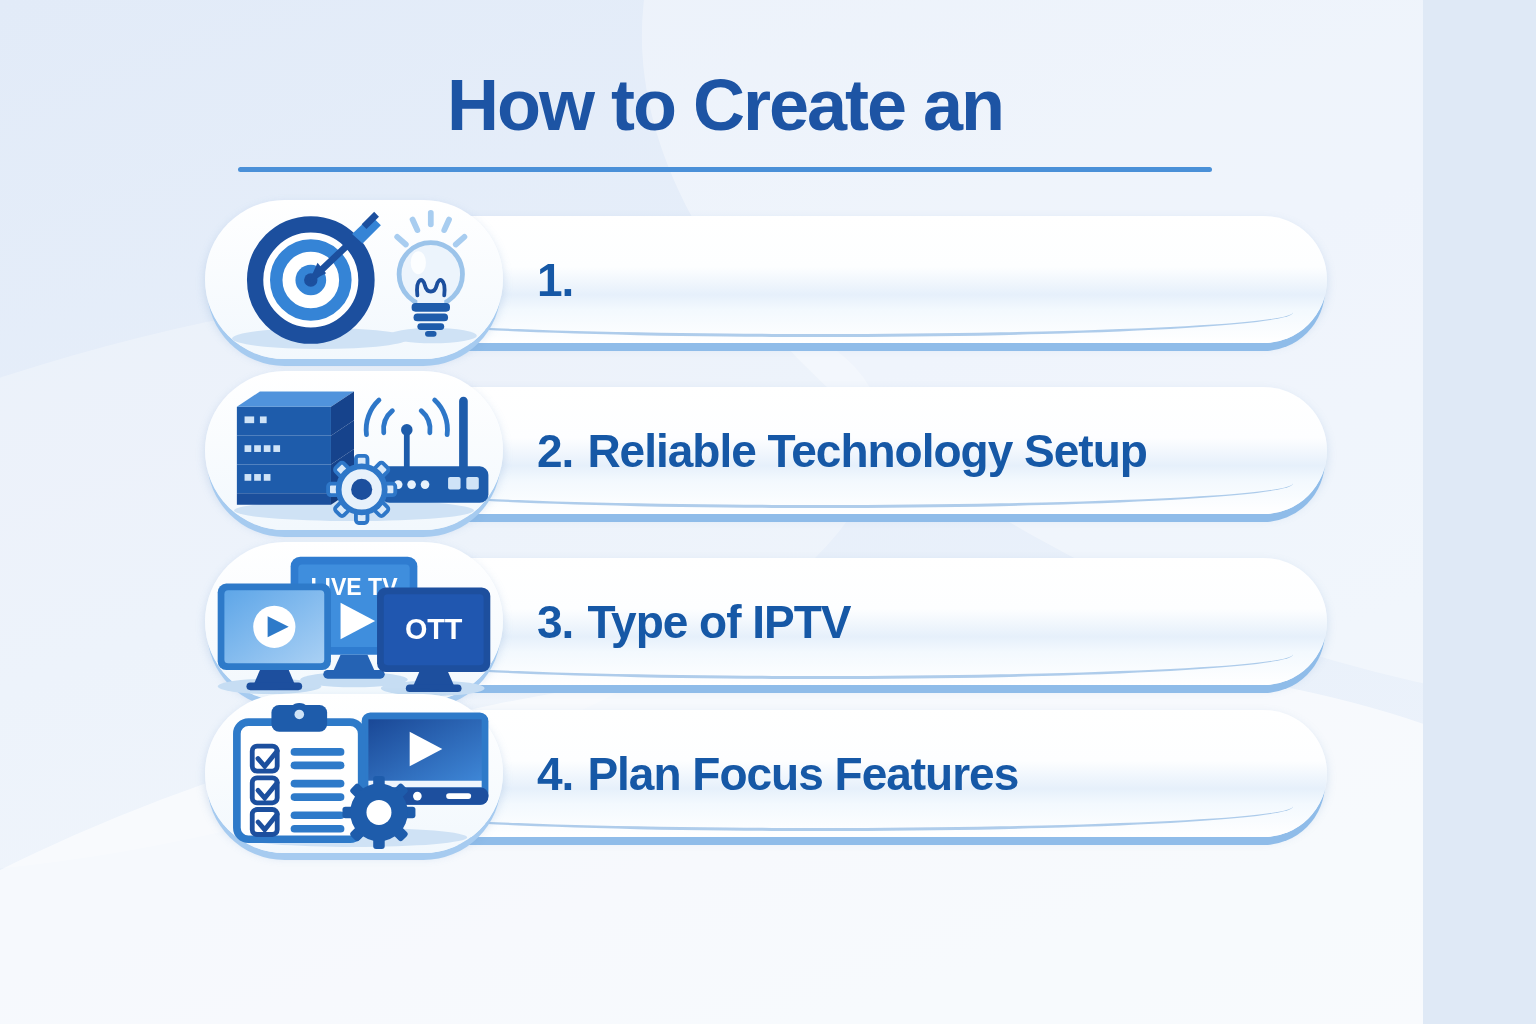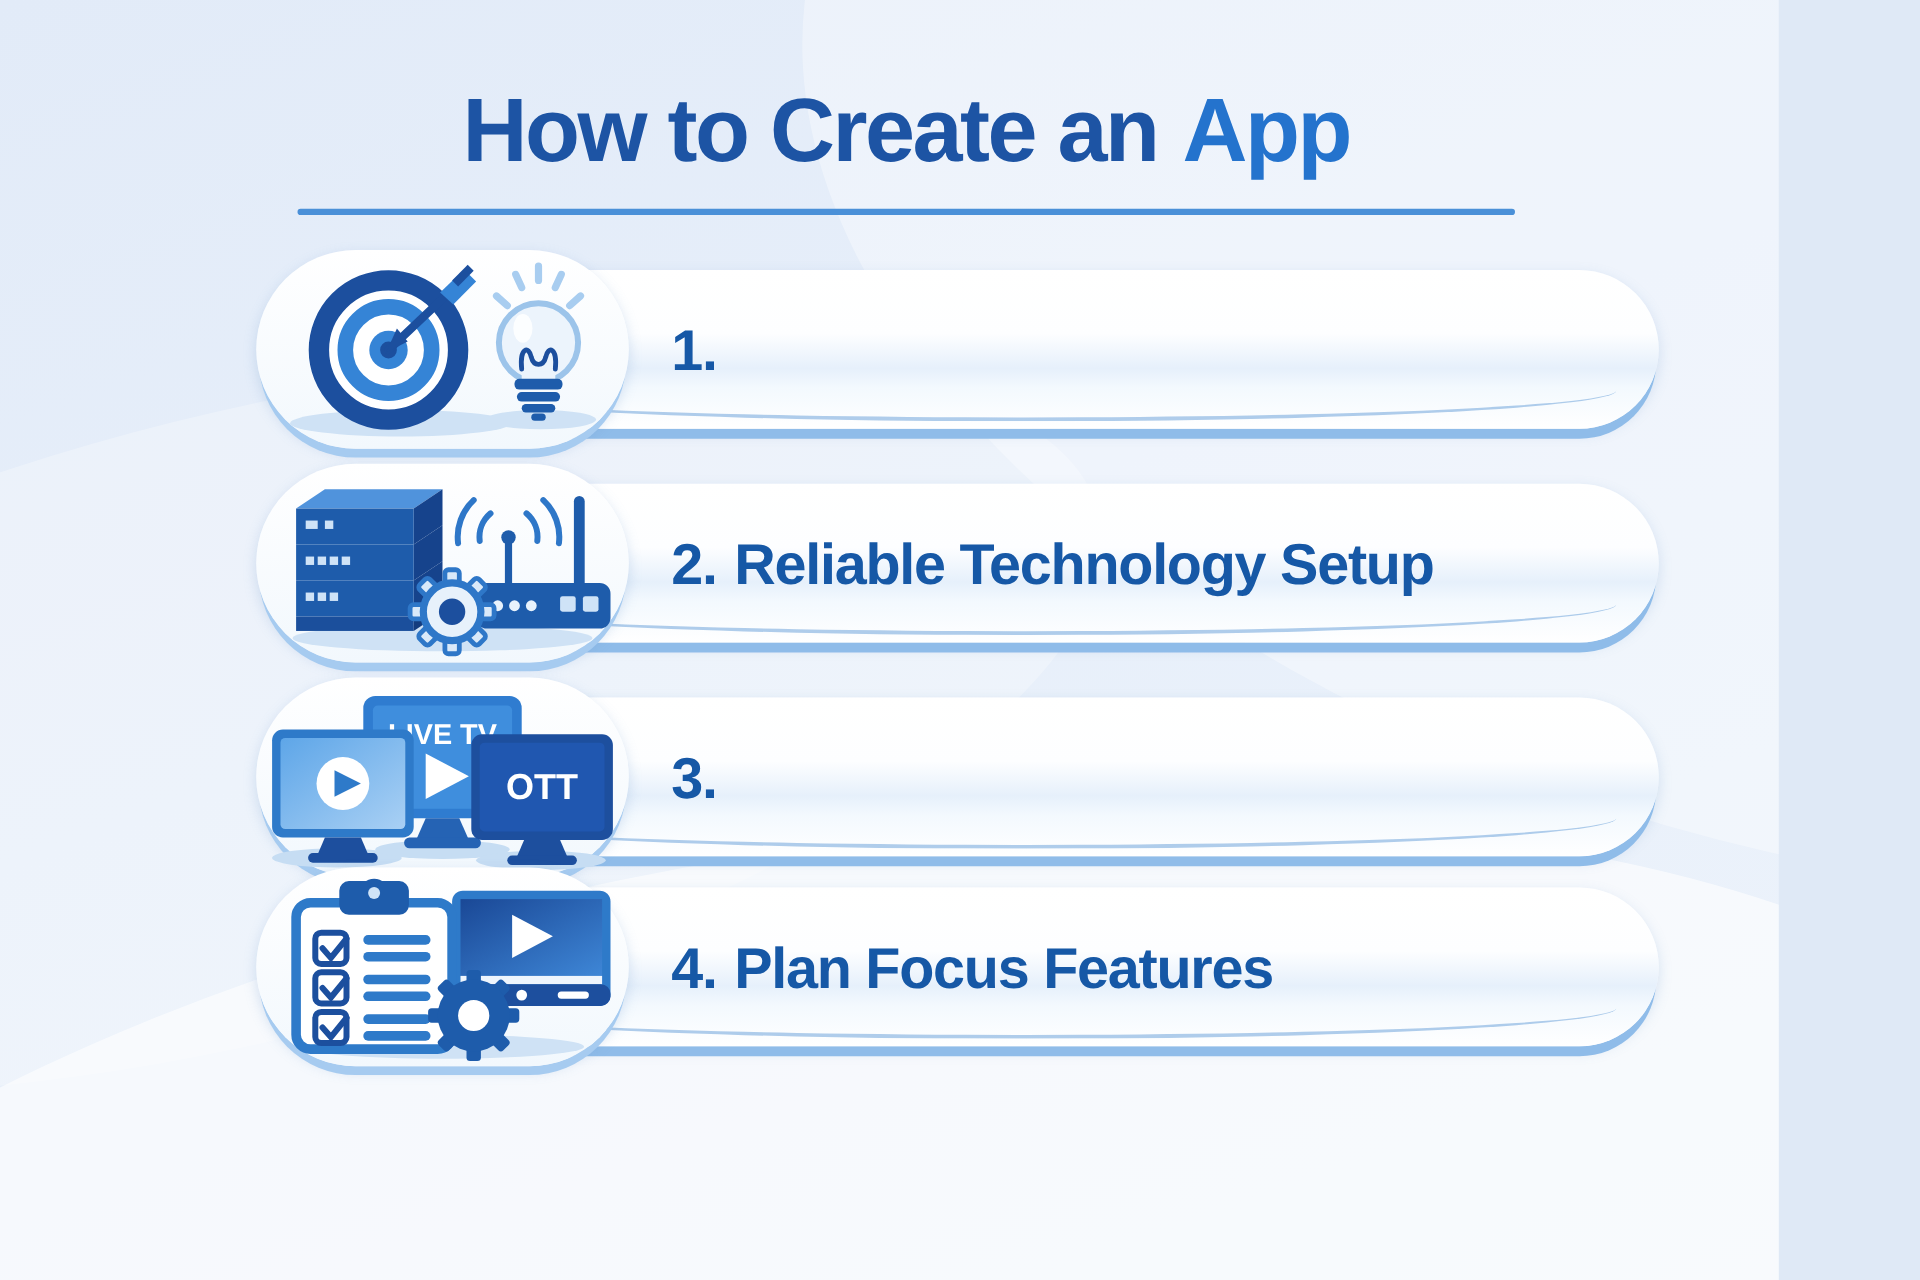--- a/index.html
+++ b/index.html
@@ -42,21 +42,20 @@
 </head>
 <body>
 
 <div class="canvas">
   <div class="swoosh1"></div>
   <div class="swoosh2"></div>
   <div class="swoosh3"></div>
 
   <div class="title-row">
     <span class="t-dark">How to Create an</span>
-    <span class="t-mid">App</span>
   </div>
   <div class="title-underline"></div>
 
   <div class="row r1">
     <div class="bar">
       <div class="bar-wave"></div>
     </div>
     <div class="capsule">
       <svg viewBox="0 0 300 160">
         <ellipse cx="115" cy="141" rx="92" ry="11" fill="#cfe2f5"></ellipse>
@@ -196,20 +195,21 @@
           <rect x="174" y="44" width="118" height="88" rx="9" fill="#1d4f9e"></rect>
           <rect x="181" y="51" width="104" height="74" rx="4" fill="#2057b0"></rect>
           <text x="233" y="98" text-anchor="middle" font-family="Liberation Sans, sans-serif" font-weight="bold" font-size="30" fill="#ffffff">OTT</text>
           <polygon points="218,132 248,132 254,146 212,146" fill="#1d4f9e"></polygon>
           <rect x="204" y="145" width="58" height="8" rx="4" fill="#1d4f9e"></rect>
         </g>
       </svg>
     </div>
     <div class="label">
       <span>3.</span>
+      <span>Type of IPTV</span>
     </div>
   </div>
 
   <div class="row r4">
     <div class="bar">
       <div class="bar-wave"></div>
     </div>
     <div class="capsule">
       <svg viewBox="0 0 300 160">
         <defs>

